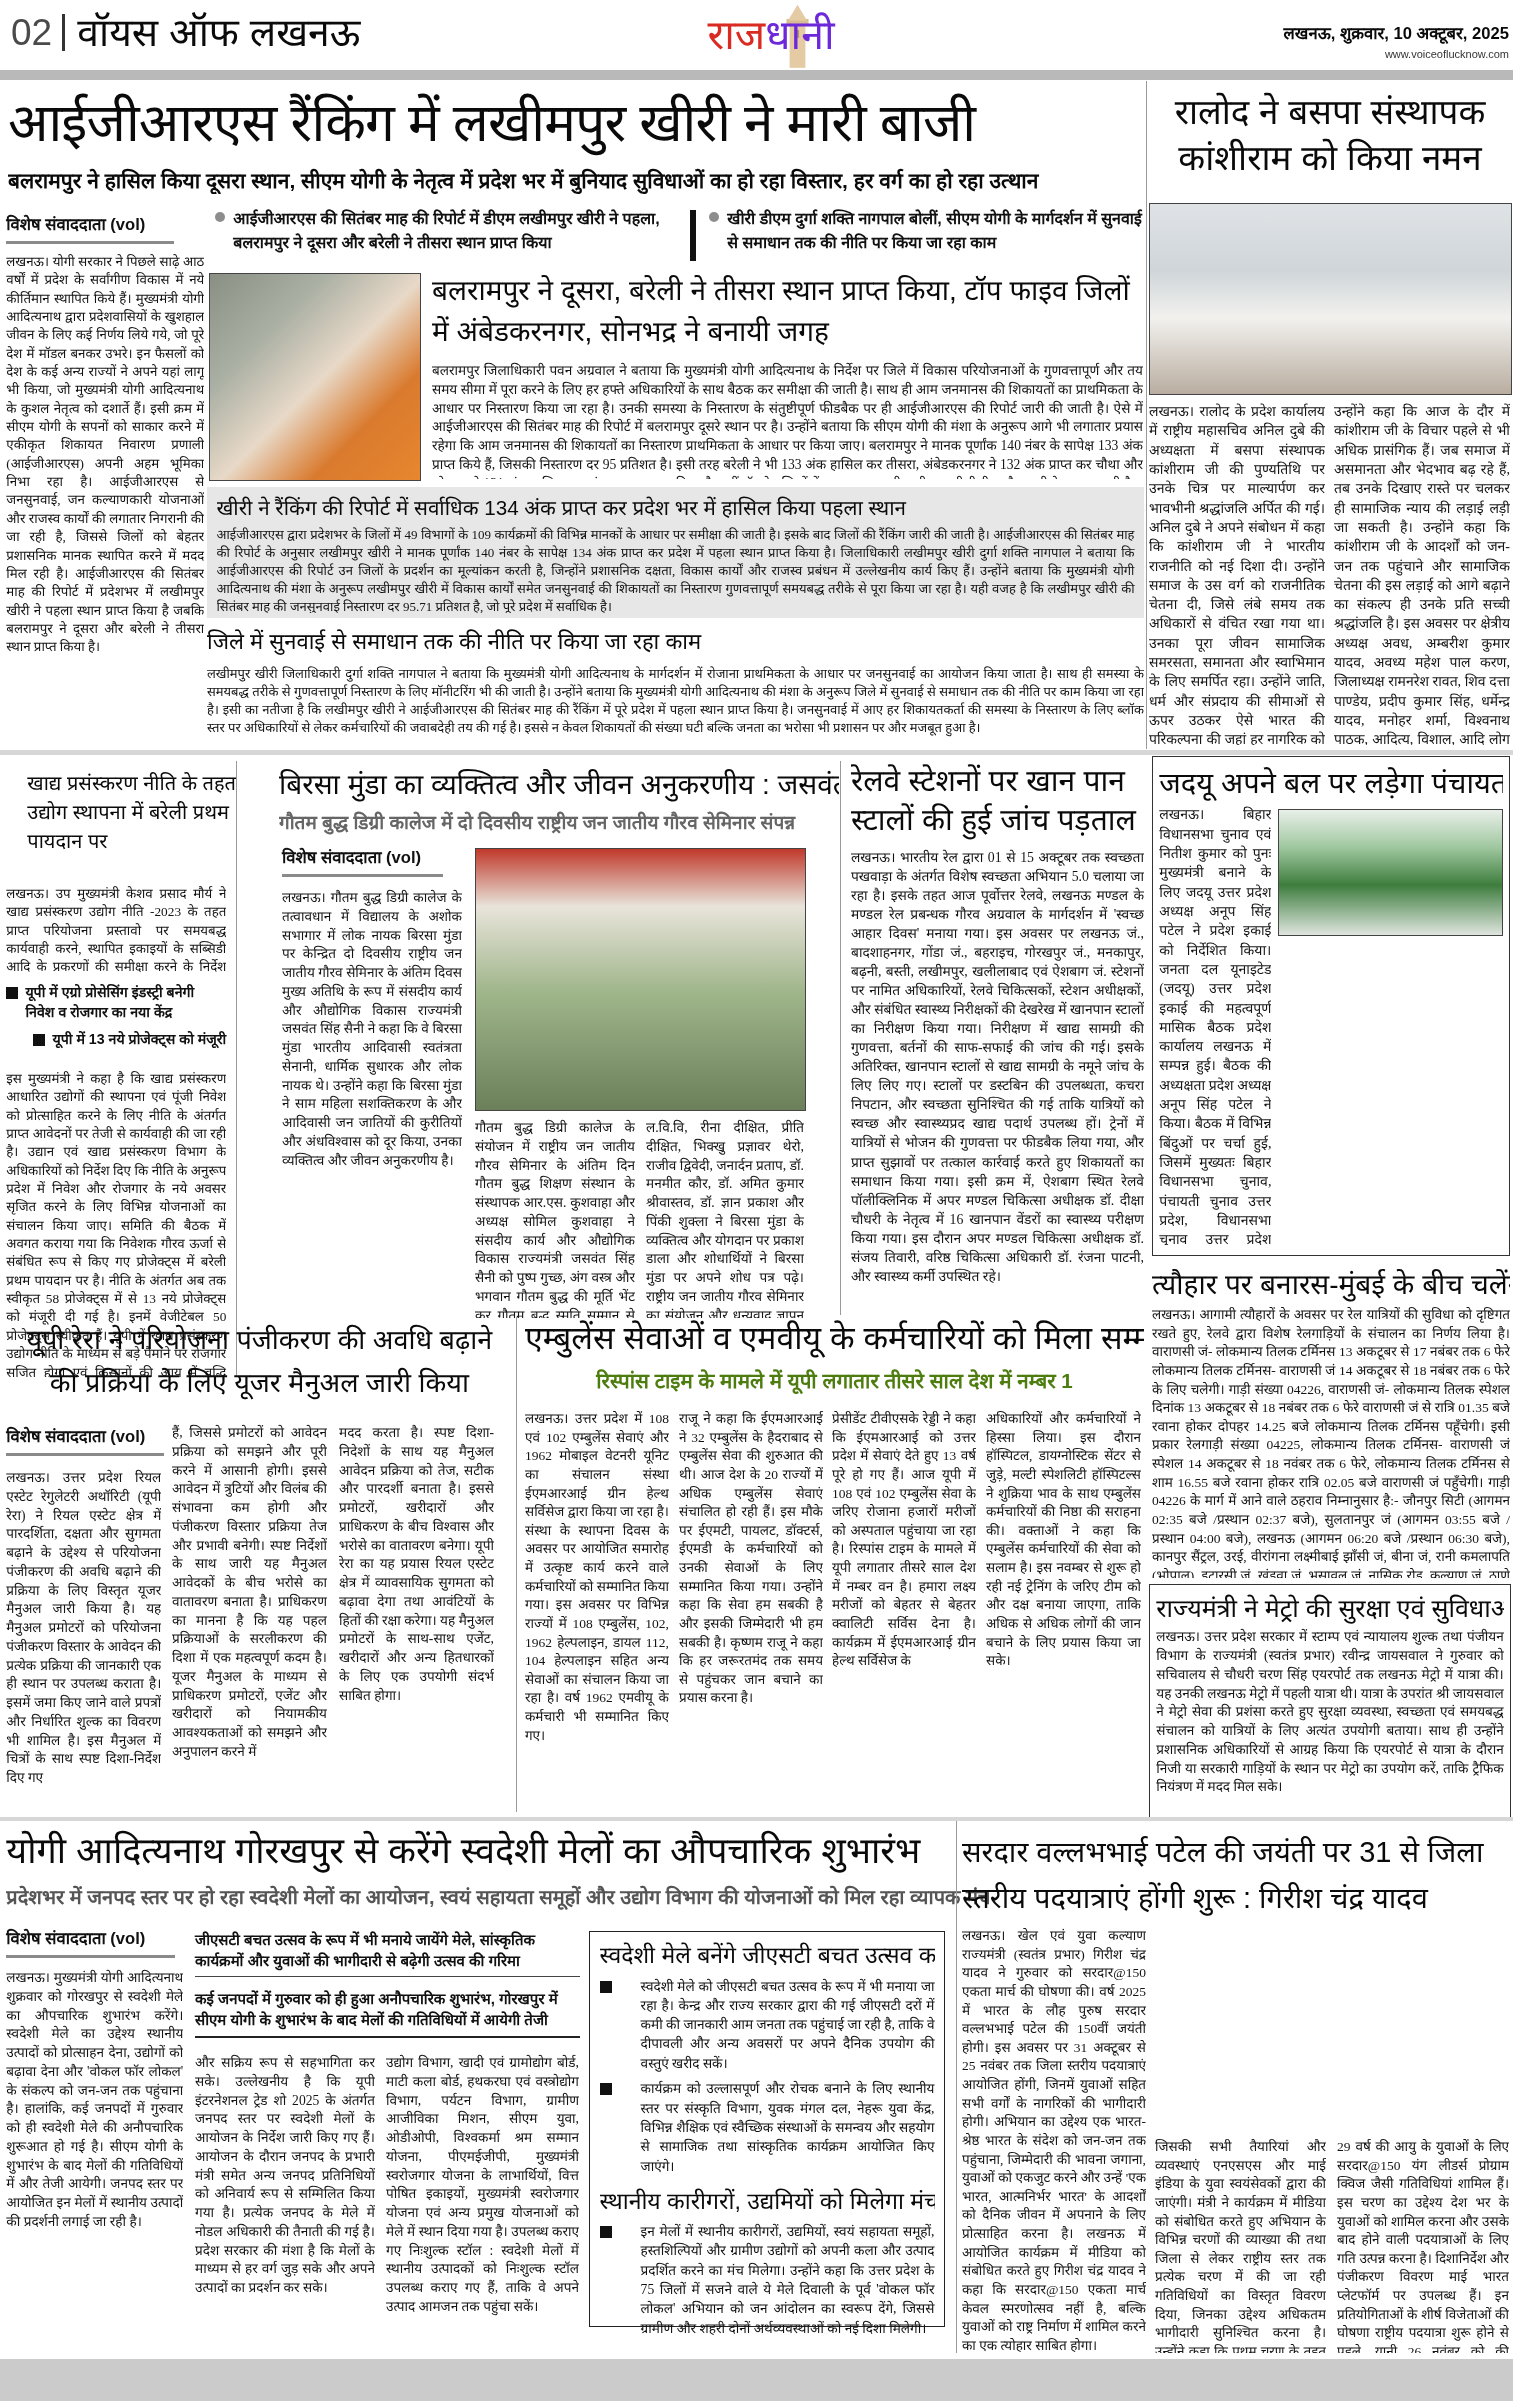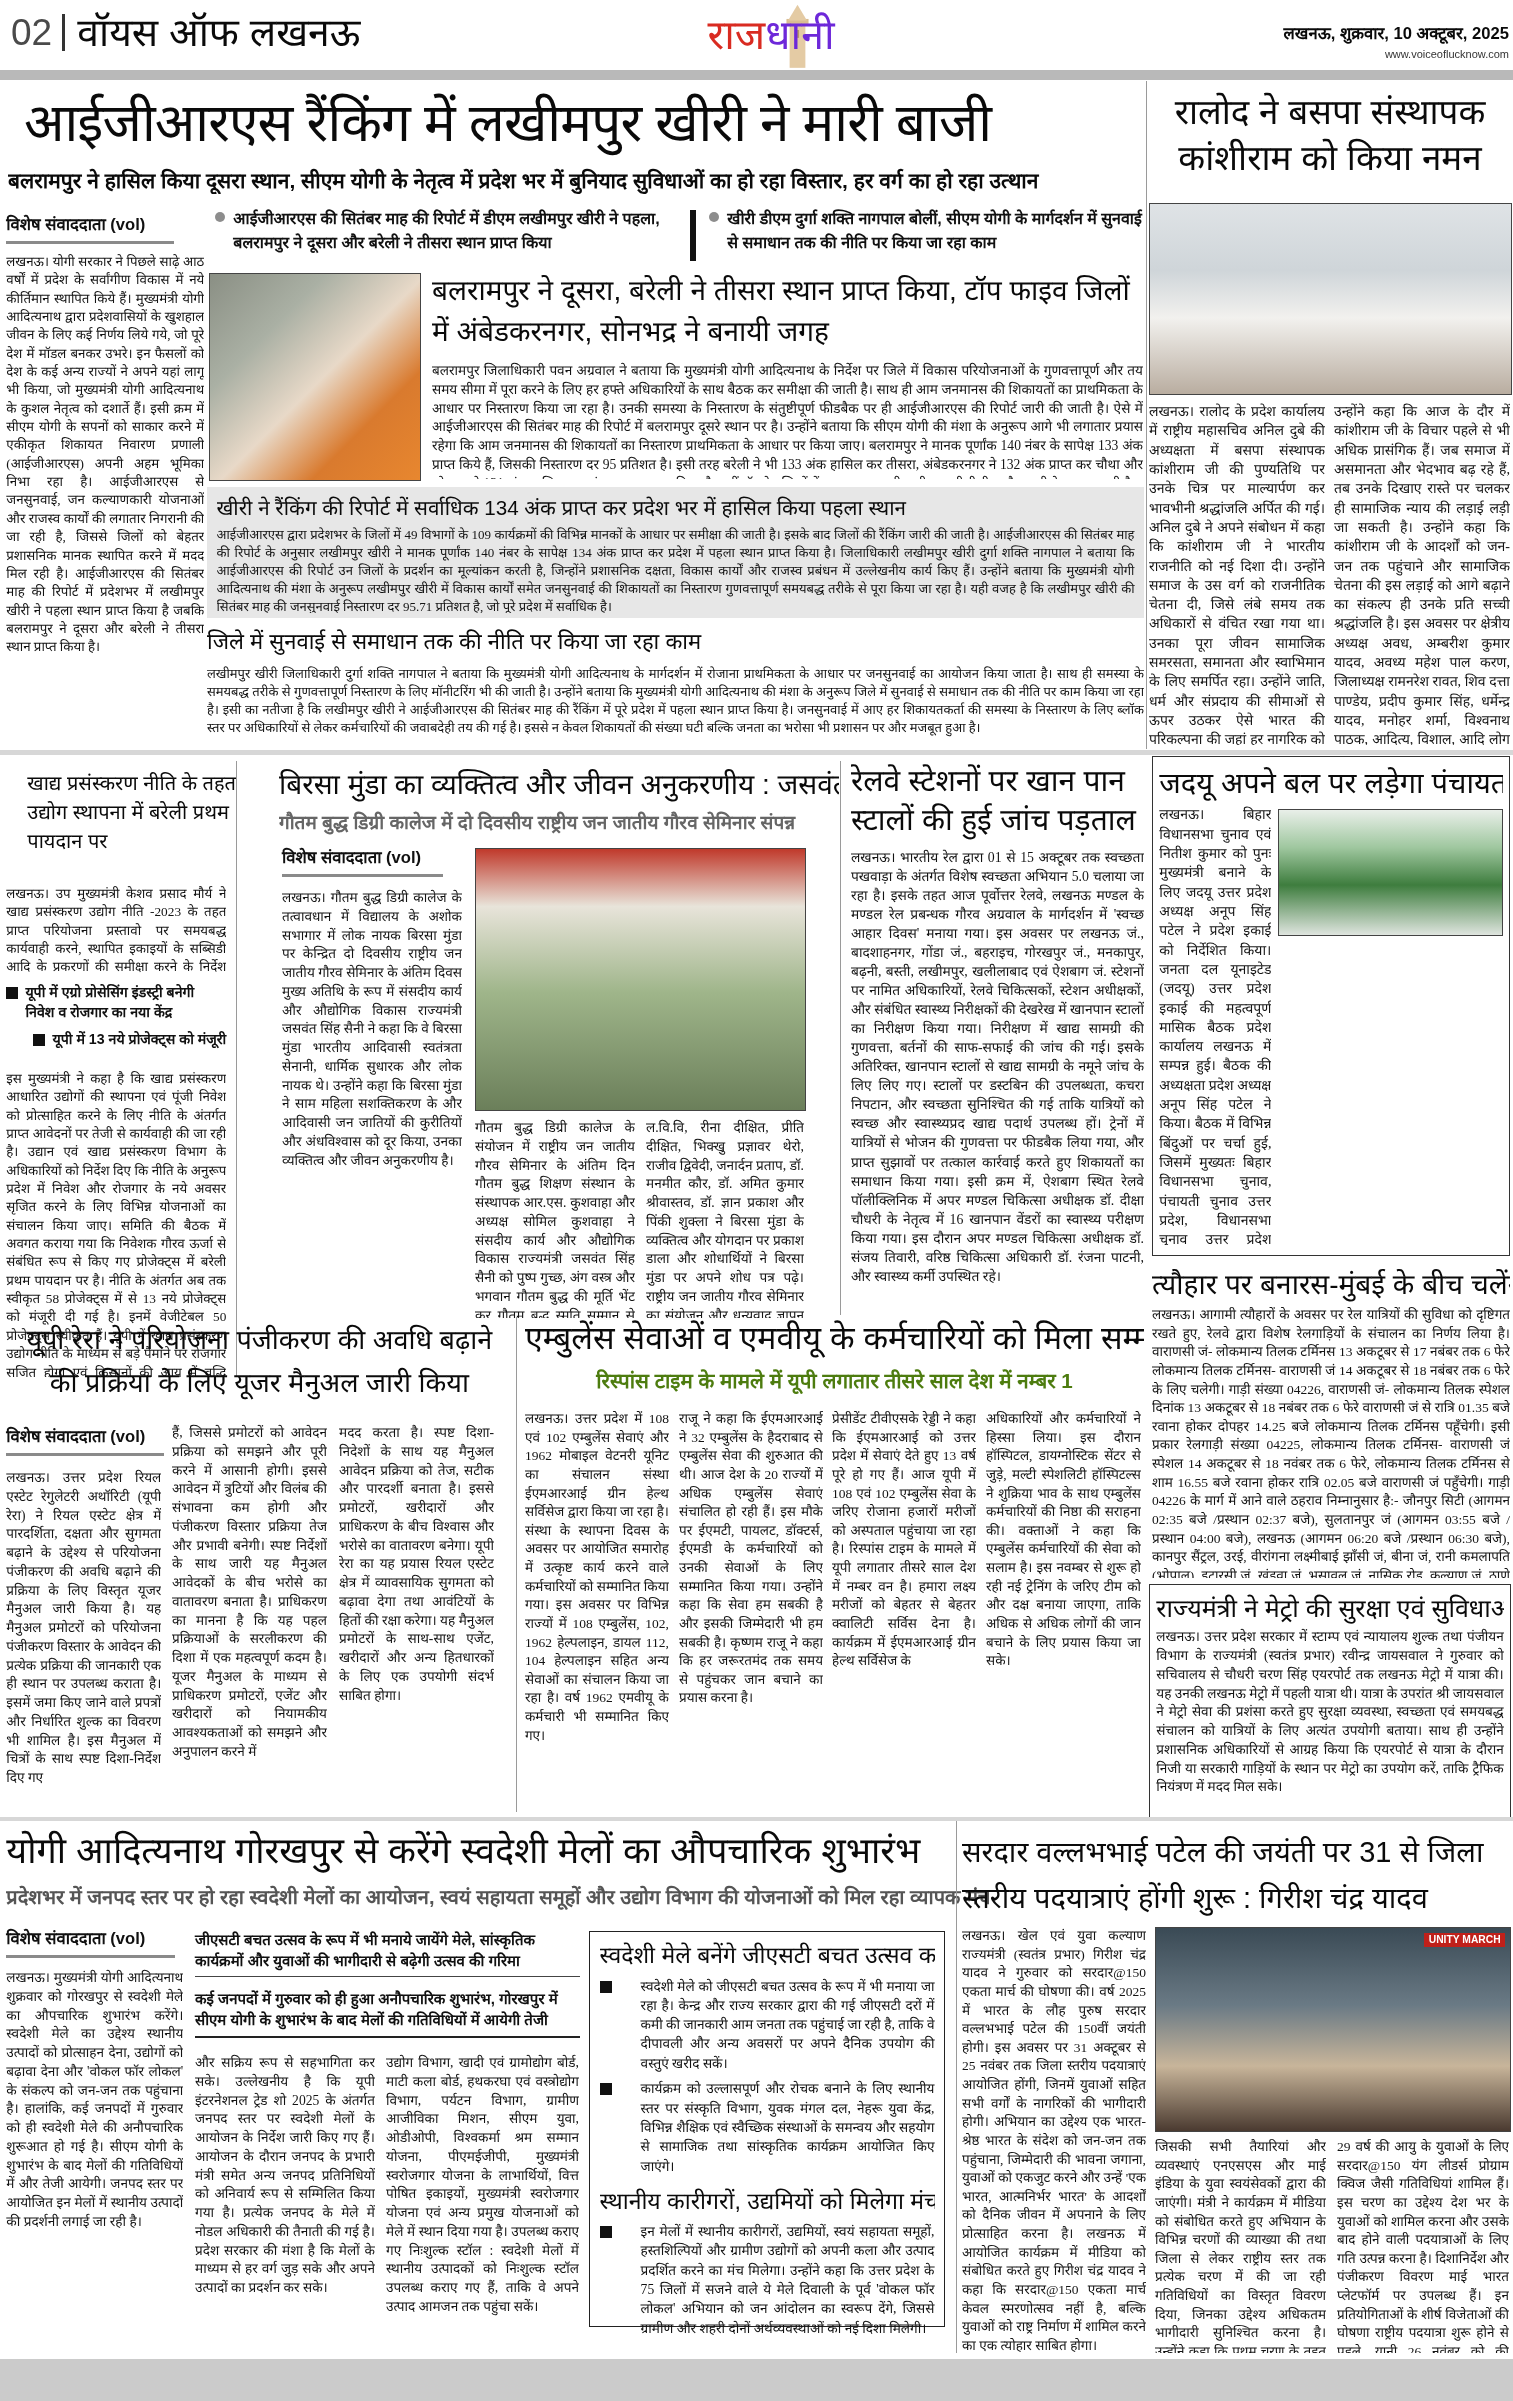--- a/index.html
+++ b/index.html
@@ -45,21 +45,21 @@
     <span class="hd" style="position:relative;font-size:41px;color:#d92b21;line-height:65px;">राज</span><span class="hd" style="position:relative;font-size:41px;color:#6d28d9;line-height:65px;">धानी</span>
   </div>
 
   <div class="abs" style="left:1219px;top:20.6px;width:290px;text-align:right;">
     <div class="hd" style="font-size:16.6px;font-weight:700;">लखनऊ, शुक्रवार, 10 अक्टूबर, 2025</div>
     <div style="font-family:'Liberation Sans',sans-serif;font-size:11px;color:#333;margin-top:4.7px;">www.voiceoflucknow.com</div>
   </div>
 
   <div class="abs gray-rule" style="left:0;top:70px;width:1514px;height:10.3px;background:#b9b9b9;"></div>
 
-  <div class="abs hd nowrap" style="left:24px;top:84px;width:1135px;font-size:53px;letter-spacing:-0.8px;">आईजीआरएस रैंकिंग में लखीमपुर खीरी ने मारी बाजी</div>
+  <div class="abs hd nowrap" style="left:8px;top:84px;width:1135px;font-size:53px;letter-spacing:-0.8px;">आईजीआरएस रैंकिंग में लखीमपुर खीरी ने मारी बाजी</div>
   <div class="abs hd nowrap" style="left:8px;top:166px;width:1135px;font-size:21px;font-weight:700;">बलरामपुर ने हासिल किया दूसरा स्थान, सीएम योगी के नेतृत्व में प्रदेश भर में बुनियाद सुविधाओं का हो रहा विस्तार, हर वर्ग का हो रहा उत्थान</div>
 
   <div class="abs lead-bullet" style="left:215px;top:207px;width:464px;">
     <span class="bullet-dot"></span>
     <span>आईजीआरएस की सितंबर माह की रिपोर्ट में डीएम लखीमपुर खीरी ने पहला, बलरामपुर ने दूसरा और बरेली ने तीसरा स्थान प्राप्त किया</span>
   </div>
   <div class="abs" style="left:690px;top:210px;width:5.5px;height:51px;background:#111;"></div>
   <div class="abs lead-bullet" style="left:709px;top:207px;width:434px;">
     <span class="bullet-dot"></span>
     <span>खीरी डीएम दुर्गा शक्ति नागपाल बोलीं, सीएम योगी के मार्गदर्शन में सुनवाई से समाधान तक की नीति पर किया जा रहा काम</span>
@@ -176,22 +176,19 @@
     <div class="box-bullet" style="margin-top:6.3px;">
       <span class="sq"></span>
       <span>इन मेलों में स्थानीय कारीगरों, उद्यमियों, स्वयं सहायता समूहों, हस्तशिल्पियों और ग्रामीण उद्योगों को अपनी कला और उत्पाद प्रदर्शित करने का मंच मिलेगा। उन्होंने कहा कि उत्तर प्रदेश के 75 जिलों में सजने वाले ये मेले दिवाली के पूर्व 'वोकल फॉर लोकल' अभियान को जन आंदोलन का स्वरूप देंगे, जिससे ग्रामीण और शहरी दोनों अर्थव्यवस्थाओं को नई दिशा मिलेगी।</span>
     </div>
   </div>
 
   <div class="abs vrule" style="left:956px;top:1821px;height:532px;"></div>
   <div class="abs hd nowrap" style="left:962px;top:1831px;width:549px;font-size:29px;">सरदार वल्लभभाई पटेल की जयंती पर 31 से जिला</div>
   <div class="abs hd nowrap" style="left:962px;top:1877px;width:549px;font-size:29px;">स्तरीय पदयात्राएं होंगी शुरू : गिरीश चंद्र यादव</div>
   <div class="abs body-txt" style="left:962px;top:1927px;width:184px;height:426px;font-size:13.5px;">लखनऊ। खेल एवं युवा कल्याण राज्यमंत्री (स्वतंत्र प्रभार) गिरीश चंद्र यादव ने गुरुवार को सरदार@150 एकता मार्च की घोषणा की। वर्ष 2025 में भारत के लौह पुरुष सरदार वल्लभभाई पटेल की 150वीं जयंती होगी। इस अवसर पर 31 अक्टूबर से 25 नवंबर तक जिला स्तरीय पदयात्राएं आयोजित होंगी, जिनमें युवाओं सहित सभी वर्गों के नागरिकों की भागीदारी होगी। अभियान का उद्देश्य एक भारत-श्रेष्ठ भारत के संदेश को जन-जन तक पहुंचाना, जिम्मेदारी की भावना जगाना, युवाओं को एकजुट करने और उन्हें 'एक भारत, आत्मनिर्भर भारत' के आदर्शों को दैनिक जीवन में अपनाने के लिए प्रोत्साहित करना है। लखनऊ में आयोजित कार्यक्रम में मीडिया को संबोधित करते हुए गिरीश चंद्र यादव ने कहा कि सरदार@150 एकता मार्च केवल स्मरणोत्सव नहीं है, बल्कि युवाओं को राष्ट्र निर्माण में शामिल करने का एक त्योहार साबित होगा।</div>
-  <div class="abs photo" style="left:1155px;top:1927px;width:354px;height:203px;background:linear-gradient(180deg,#3a4a55 0%,#6a7a85 38%,#c8b59a 68%,#4a3a30 100%);">
-    <span style="position:absolute;right:4.7px;top:4.7px;background:#c0201a;color:#fff;font-family:'Liberation Sans',sans-serif;font-weight:700;font-size:10.3px;padding:1.6px 4.7px;">UNITY MARCH</span>
-  </div>
   <div class="abs body-txt" style="left:1155px;top:2138px;width:171px;height:215px;font-size:13.5px;">जिसकी सभी तैयारियां और व्यवस्थाएं एनएसएस और माई इंडिया के युवा स्वयंसेवकों द्वारा की जाएंगी। मंत्री ने कार्यक्रम में मीडिया को संबोधित करते हुए अभियान के विभिन्न चरणों की व्याख्या की तथा जिला से लेकर राष्ट्रीय स्तर तक प्रत्येक चरण में की जा रही गतिविधियों का विस्तृत विवरण दिया, जिनका उद्देश्य अधिकतम भागीदारी सुनिश्चित करना है। उन्होंने कहा कि प्रथम चरण के तहत सरदार@150 एकता मार्च का</div>
   <div class="abs body-txt" style="left:1337px;top:2138px;width:172px;height:215px;font-size:13.5px;">29 वर्ष की आयु के युवाओं के लिए सरदार@150 यंग लीडर्स प्रोग्राम क्विज जैसी गतिविधियां शामिल हैं। इस चरण का उद्देश्य देश भर के युवाओं को शामिल करना और उसके बाद होने वाली पदयात्राओं के लिए गति उत्पन्न करना है। दिशानिर्देश और पंजीकरण विवरण माई भारत प्लेटफॉर्म पर उपलब्ध हैं। इन प्रतियोगिताओं के शीर्ष विजेताओं की घोषणा राष्ट्रीय पदयात्रा शुरू होने से पहले, यानी 26 नवंबर को की जाएगी।</div>
 
   <div class="abs" style="left:0;top:2359px;width:1514px;height:42px;background:#cbcbcb;"></div>
 
 </div>
 
 
 </body></html>

